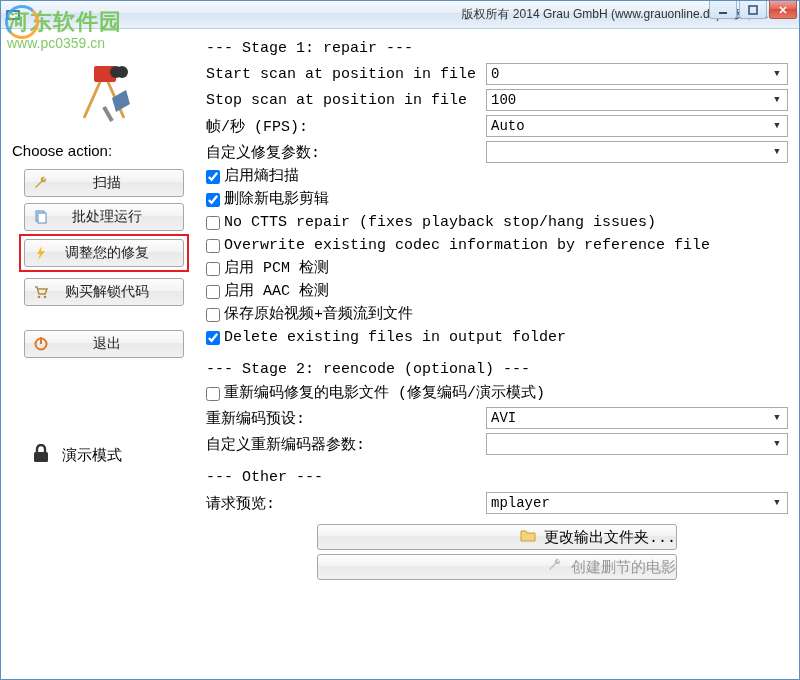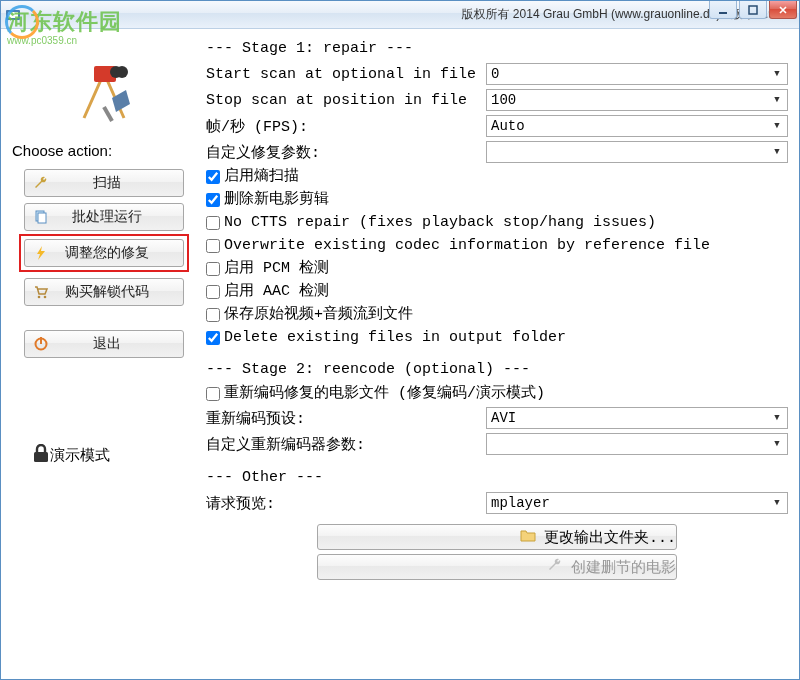--- a/index.html
+++ b/index.html
@@ -79,21 +79,21 @@
   z-index: 50;
   opacity: 0.85;
 }
 .watermark .wm-text {
   font-size: 22px;
   font-weight: bold;
   color: #6cc24a;
   letter-spacing: 1px;
 }
 .watermark .wm-sub {
-  font-size: 10px;
+  font-size: 14px;
   color: #6cc24a;
   margin-top: -2px;
 }
 .watermark .wm-circle {
   position: absolute;
   top: -2px; left: -2px;
   width: 34px; height: 34px;
   border: 3px solid #ff9a1f;
   border-left-color: #3aa1e8;
   border-top-color: #3aa1e8;
@@ -160,21 +160,21 @@
 .highlight-box {
   border: 2px solid #e02020;
   padding: 3px;
   margin-bottom: 6px;
   margin-top: -3px;
 }
 .highlight-box .side-btn { margin-bottom: 0; }
 .demo-row {
   display: flex;
   align-items: center;
-  gap: 0;
+  gap: 12px;
   align-self: flex-start;
   margin-top: 80px;
   margin-left: 16px;
   font-size: 15px;
 }
 
 .main {
   flex: 1;
   padding: 6px 10px 6px 4px;
   overflow: hidden;
@@ -385,21 +385,21 @@
         <span>演示模式</span>
       </div>
     </div>
 
     <div class="main">
       <div class="content">
 
         <div class="section-title">--- Stage 1: repair ---</div>
 
         <div class="form-row">
-          <span class="label">Start scan at optional in file</span>
+          <span class="label">Start scan at position in file</span>
           <div class="dropdown">
             <span>0</span>
             <span class="dd-arrow">▼</span>
           </div>
         </div>
 
         <div class="form-row">
           <span class="label">Stop scan at position in file</span>
           <div class="dropdown">
             <span>100</span>

